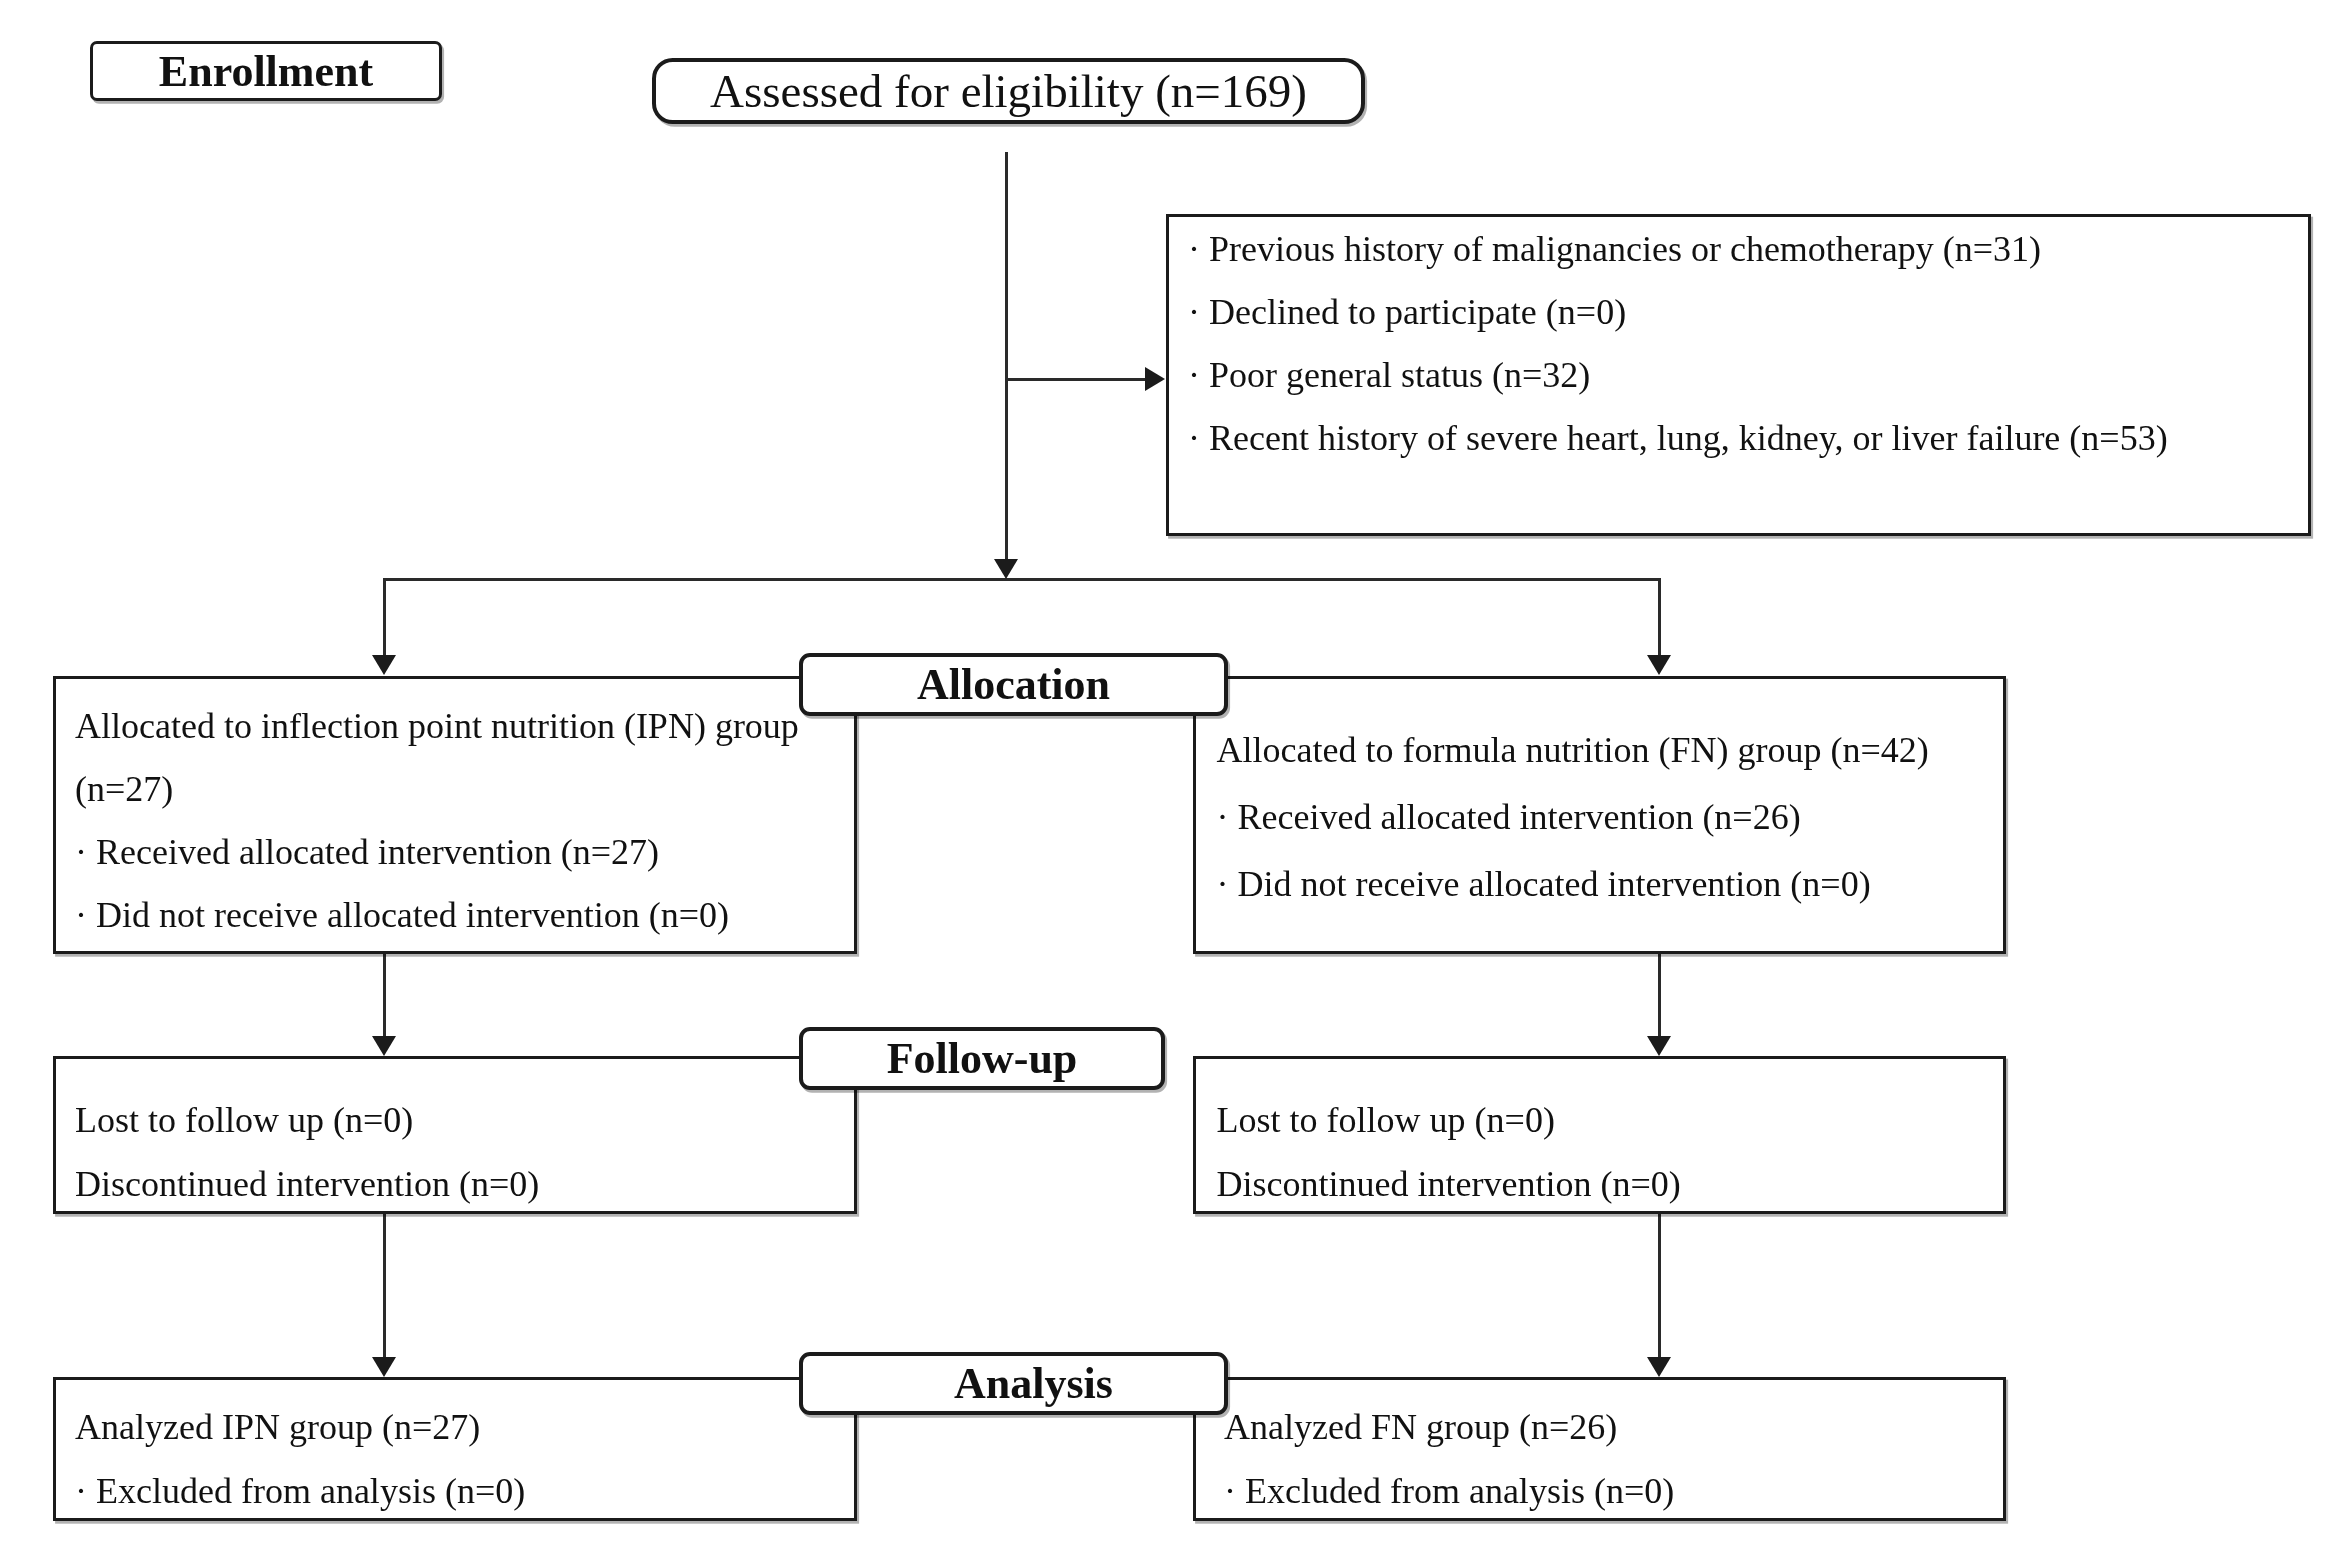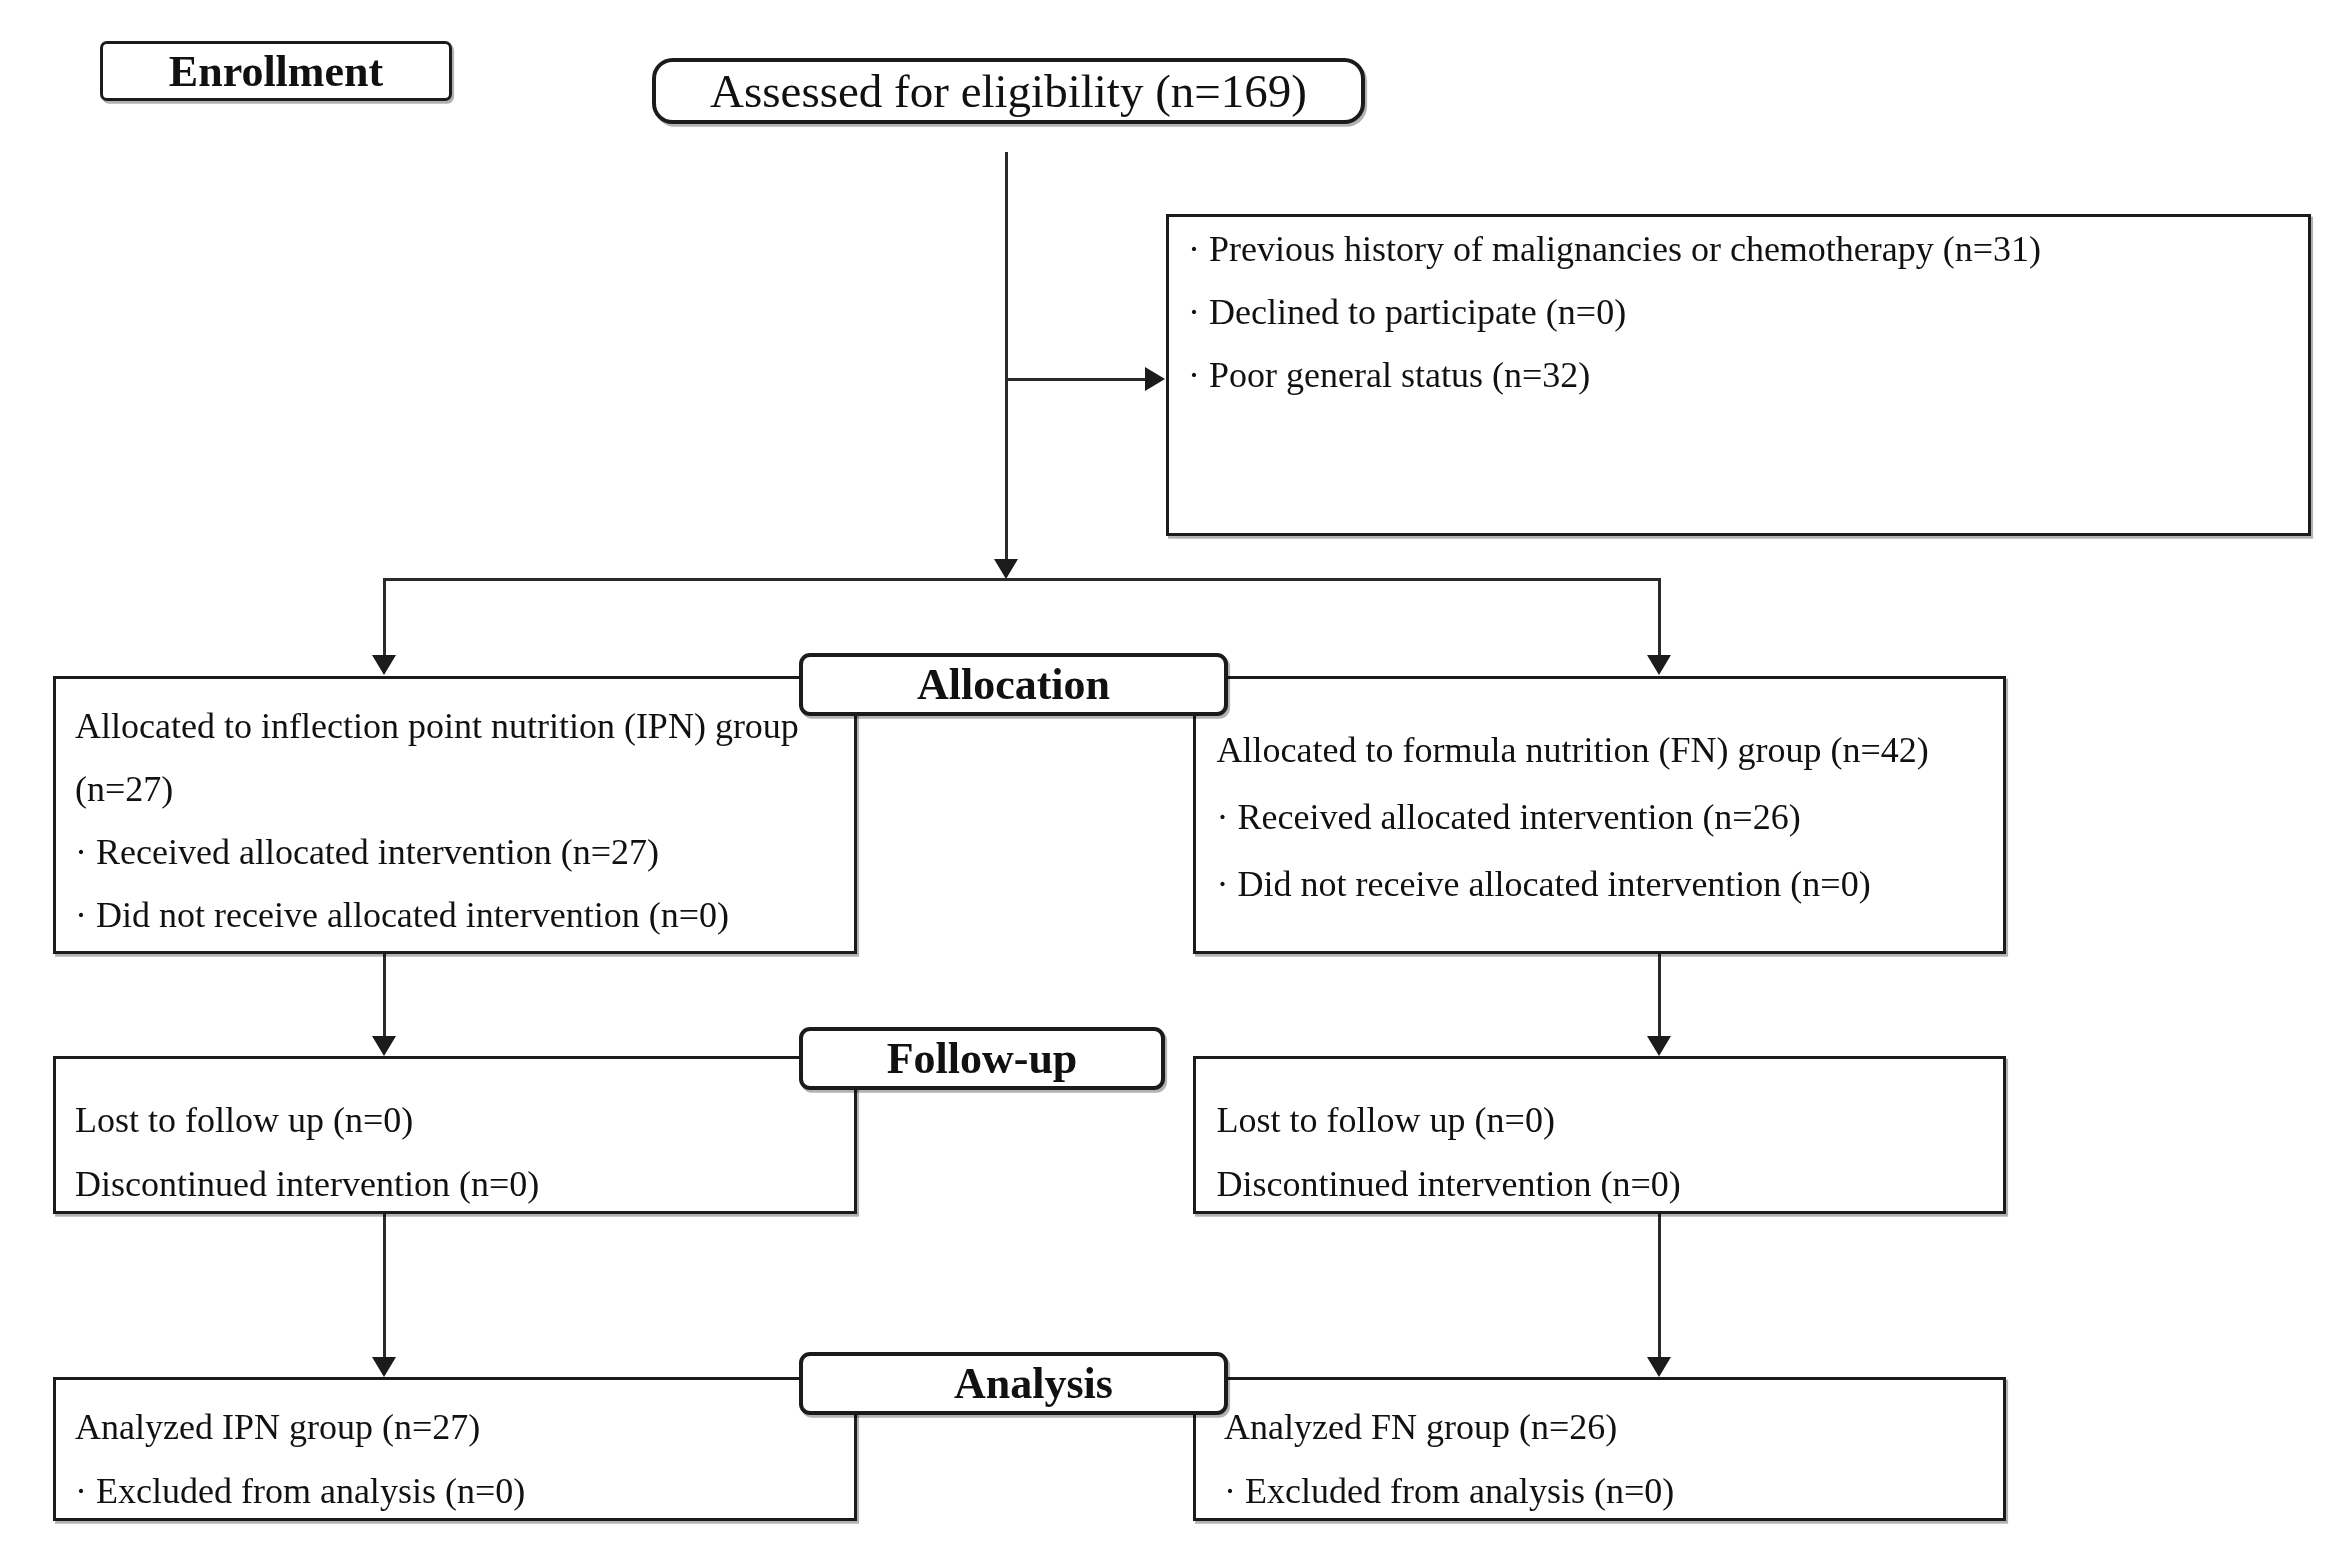--- a/index.html
+++ b/index.html
@@ -36,36 +36,37 @@
     position:absolute;width:0;height:0;z-index:2;
     border-top:12.3px solid transparent;border-bottom:12.3px solid transparent;
     border-left:20.6px solid #1b1b1b;
   }
 </style>
 </head>
 <body>
 
 <div id="canvas">
 
-  <div class="stage-label" style="left:100px;top:41px;width:352px;height:60px;border-width:3.4px;border-radius:6.9px;">Enrollment</div>
+  <div class="stage-label" style="left:90px;top:41px;width:352px;height:60px;border-width:3.4px;border-radius:6.9px;">Enrollment</div>
 
   <div class="rounded-box" style="left:652px;top:58px;width:713px;height:66px;">
     <span>Assessed for eligibility (n=169)</span>
   </div>
 
   <div class="vline" style="left:1005px;top:152px;height:411px;"></div>
   <div class="arrow-down" style="left:994px;top:559px;"></div>
 
   <div class="hline" style="left:1007px;top:378px;width:141px;"></div>
   <div class="arrow-right" style="left:1145px;top:367px;"></div>
 
   <div class="box" style="left:1166px;top:214px;width:1145px;height:322px;padding:1.4px 0 0 19px;line-height:63px;">
     <div class="tline">· Previous history of malignancies or chemotherapy (n=31)</div>
     <div class="tline">· Declined to participate (n=0)</div>
     <div class="tline">· Poor general status (n=32)</div>
+    <div class="tline">· Recent history of severe heart, lung, kidney, or liver failure (n=53)</div>
   </div>
 
   <div class="hline" style="left:383px;top:578px;width:1278px;"></div>
   <div class="vline" style="left:383px;top:578px;height:80px;"></div>
   <div class="arrow-down" style="left:372px;top:655px;"></div>
   <div class="vline" style="left:1658px;top:578px;height:80px;"></div>
   <div class="arrow-down" style="left:1647px;top:655px;"></div>
 
   <div class="stage-label" style="left:799px;top:653px;width:429px;height:63px;">Allocation</div>
 

